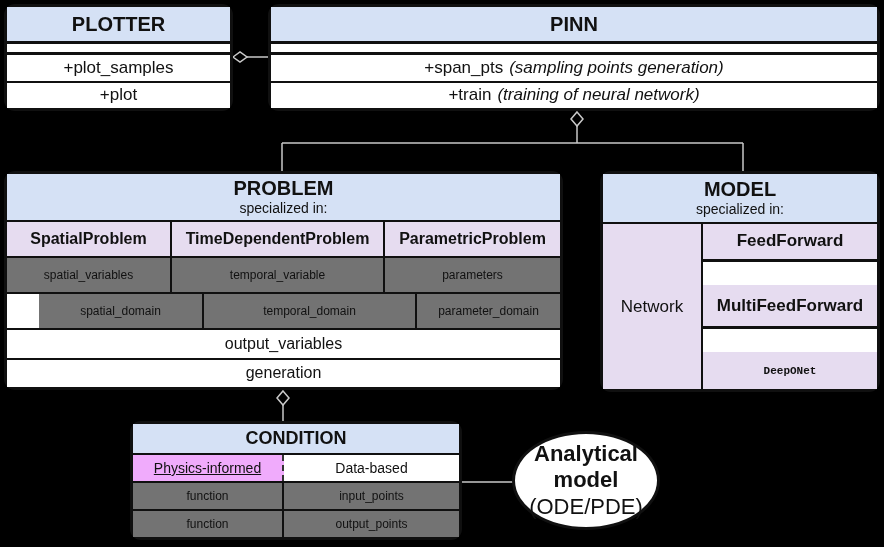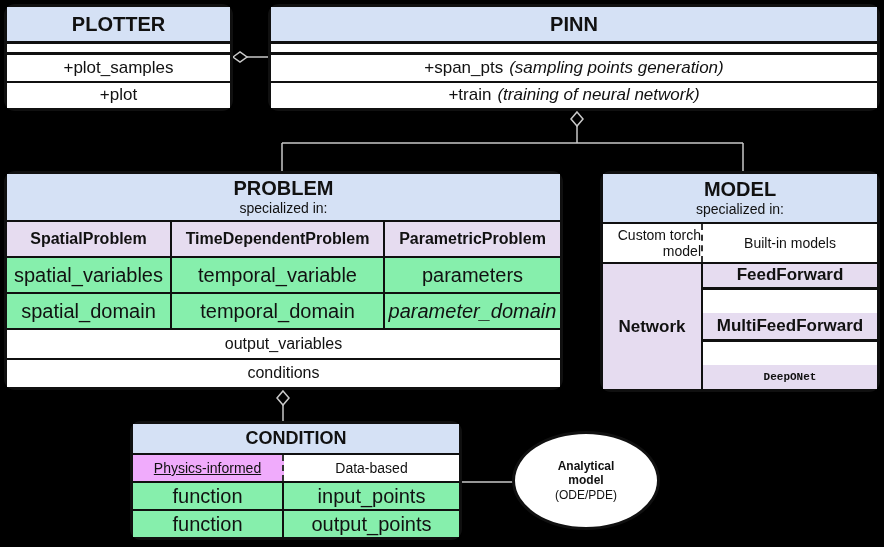--- a/index.html
+++ b/index.html
@@ -28,35 +28,35 @@
   }
   .mrow:last-child{border-bottom:none;}
   .mrow .note{font-style:italic;margin-left:6px;}
   .cells{display:flex;flex:none;}
   .cell{
     display:flex;align-items:center;justify-content:center;text-align:right;
     border-right:2px solid #101010;box-sizing:border-box;
   }
   .cell:last-child{border-right:none;}
   .hdr-cell{background:#e6dcf0;font-weight:bold;font-size:16px;}
-  .val-cell{background:#86efac;font-size:20px;}
+  .val-cell{background:#737373;font-size:12px;}
   .row-b{border-bottom:2px solid #101010;}
   .span-row{
     display:flex;align-items:center;justify-content:center;font-size:16px;
     border-bottom:2px solid #101010;background:#fff;flex:none;
   }
   .dashed-r{border-right:2px dashed #333 !important;}
   .lav{background:#e6dcf0;}
   .small-hdr{font-size:14px;line-height:1.15;}
   svg.wires{position:absolute;left:0;top:0;z-index:0;}
   .box,.ellipse{z-index:1;border-radius:11px;}
   .ellipse{
     position:absolute;background:#fff;border:3px solid #101010;border-radius:50%;
     display:flex;flex-direction:column;align-items:center;justify-content:center;
-    text-align:center;font-size:12px;line-height:1.2;box-sizing:border-box;
+    text-align:center;font-size:22px;line-height:1.2;box-sizing:border-box;
   }
   .ellipse .b{font-weight:bold;}
 </style>
 </head>
 <body>
 
 <svg class="wires" width="884" height="547" viewBox="0 0 884 547">
 
   <path d="M233 57 L240 52 L247 57 L240 62 Z" fill="none" stroke="#c9c9c9" stroke-width="1.5"></path>
   <line x1="247" y1="57" x2="268" y2="57" stroke="#c9c9c9" stroke-width="1.5"></line>
@@ -102,40 +102,36 @@
   <div class="cells row-b" style="height:34px;">
     <div class="cell hdr-cell" style="width:165px;">SpatialProblem</div>
     <div class="cell hdr-cell" style="width:213px;">TimeDependentProblem</div>
     <div class="cell hdr-cell" style="flex:1;">ParametricProblem</div>
   </div>
   <div class="cells row-b" style="height:34px;">
     <div class="cell val-cell" style="width:165px;">spatial_variables</div>
     <div class="cell val-cell" style="width:213px;">temporal_variable</div>
     <div class="cell val-cell" style="flex:1;">parameters</div>
   </div>
-  <div class="cells row-b" style="height:34px;">
+  <div class="cells row-b" style="height:34px;padding-left:32px;">
     <div class="cell val-cell" style="width:165px;">spatial_domain</div>
     <div class="cell val-cell" style="width:213px;">temporal_domain</div>
-    <div class="cell val-cell" style="flex:1;font-style:italic;">parameter_domain</div>
+    <div class="cell val-cell" style="flex:1;">parameter_domain</div>
   </div>
   <div class="span-row" style="flex:1;">output_variables</div>
-  <div class="span-row" style="flex:1;border-bottom:none;">conditions</div>
+  <div class="span-row" style="flex:1;border-bottom:none;">generation</div>
 </div>
 
 <div class="box" style="left:600px;top:171px;width:280px;height:221px;">
   <div class="title2" style="height:48px;">
     <div class="t">MODEL</div>
     <div class="s">specialized in:</div>
   </div>
-  <div class="cells row-b" style="height:38px;">
-    <div class="cell small-hdr dashed-r" style="width:100px;background:#fff;">Custom torch model</div>
-    <div class="cell small-hdr" style="flex:1;background:#fff;">Built-in models</div>
-  </div>
   <div class="cells" style="flex:1;">
-    <div class="cell lav" style="width:100px;font-weight:bold;font-size:17px;">Network</div>
+    <div class="cell lav" style="width:100px;font-weight:normal;font-size:17px;">Network</div>
     <div style="flex:1;display:flex;flex-direction:column;gap:23px;">
       <div class="cell lav" style="flex:38;border-right:none;border-bottom:3px solid #101010;font-weight:bold;font-size:17px;">FeedForward</div>
       <div class="cell lav" style="flex:45;border-right:none;border-bottom:3px solid #101010;font-weight:bold;font-size:17px;">MultiFeedForward</div>
       <div class="cell lav" style="flex:40;border-right:none;font-weight:bold;font-size:11px;font-family:Liberation Mono, monospace;">DeepONet</div>
     </div>
   </div>
 </div>
 
 <div class="box" style="left:130px;top:421px;width:332px;height:119px;">
   <div class="title" style="height:29px;font-size:18px;border-bottom:2px solid #101010;">CONDITION</div>

